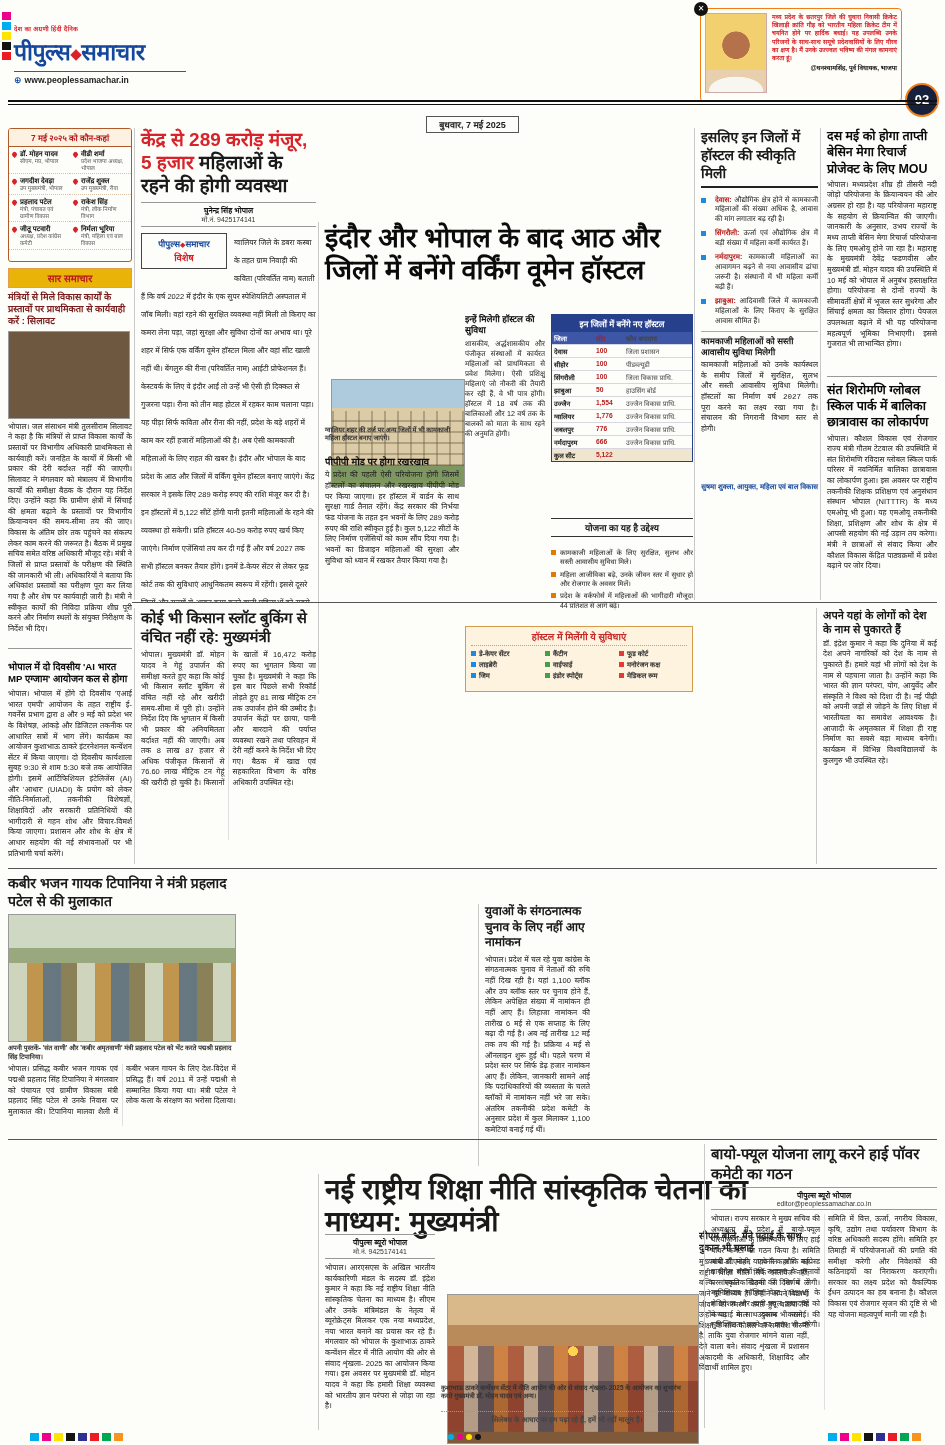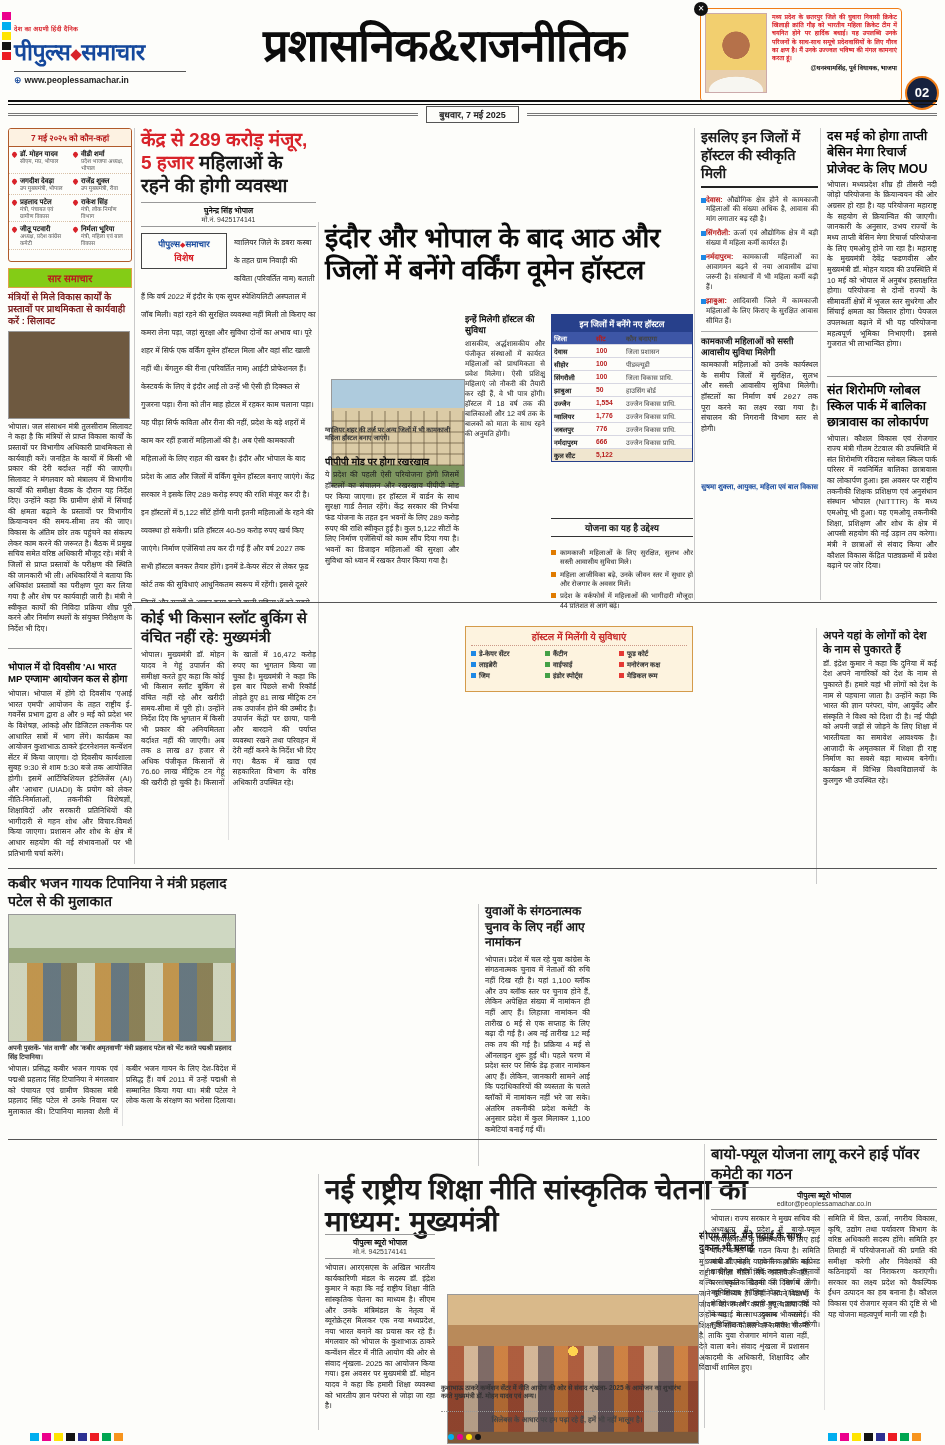--- a/index.html
+++ b/index.html
@@ -35,21 +35,21 @@
   
   .whowhere { border:1px solid #b05a2a; border-radius:3px; overflow:hidden; }
   .ww-title { font-size:8.4px; font-weight:bold; color:#b71c1c; text-align:center; padding:3px 1px; border-bottom:1px solid #b05a2a; background:#fdf2e2; }
   .ww-grid { display:grid; grid-template-columns:1fr 1fr; }
   .ww-item { padding:3px 2px 2px 3px; border-bottom:1px dotted #cfa; border-bottom-color:#d9c2a8; display:flex; gap:3px; }
   .pin { width:5px; height:5px; background:#d8232a; border-radius:50% 50% 50% 0; transform:rotate(-45deg); flex:none; margin-top:2px; }
   .ww-name { font-size:6.9px; font-weight:bold; color:#111; line-height:1.15; }
   .ww-loc { font-size:5.6px; color:#555; line-height:1.2; }
 
   
-  .saar-head { background:#84cc16; border:1px solid #e0a04a; color:#b71c1c; font-weight:bold; font-size:10px; text-align:center; padding:2px 0; }
+  .saar-head { background:#eab308; border:1px solid #e0a04a; color:#b71c1c; font-weight:bold; font-size:10px; text-align:center; padding:2px 0; }
   .saar-hl { font-size:9.4px; font-weight:bold; color:#7a1d1d; line-height:1.3; padding:3px 0; }
   .photo { border:1px solid #999; position:relative; overflow:hidden; }
   .cap { font-size:6.5px; font-weight:bold; color:#333; line-height:1.3; padding-top:2px; }
 
   .subhl { font-size:9.6px; font-weight:bold; color:#0c0c0c; line-height:1.3; }
 
   
   .hl-2col { font-size:19px; font-weight:bold; line-height:1.22; }
   .hl-2col .red { color:#d8232a; }
   .byline { text-align:center; border-top:1px solid #999; border-bottom:1px solid #999; padding:2px 0; margin:4px 0; }
@@ -81,21 +81,21 @@
   .fac-box { border:1px solid #d49b4a; background:#fdf3df; padding:3px 5px; }
   .fac-title { font-size:9.5px; font-weight:bold; color:#c62828; text-align:center; border-bottom:1px dotted #c98; padding-bottom:2px; margin-bottom:3px; }
   .fac-grid { display:grid; grid-template-columns:1fr 1fr 1fr; gap:2px 6px; }
   .fac-item { font-size:6.8px; display:flex; gap:3px; align-items:center; font-weight:bold; color:#333; }
   .fac-item .ic { width:5px; height:5px; flex:none; }
   .fac-item:nth-child(3n+1) .ic { background:#1e88e5; }
   .fac-item:nth-child(3n+2) .ic { background:#43a047; }
   .fac-item:nth-child(3n)   .ic { background:#e53935; }
 
   .appr-title { font-size:14px; font-weight:bold; line-height:1.3; border-bottom:2px solid #222; padding-bottom:3px; margin-bottom:8px; }
-  .appr-item { font-size:7.1px; line-height:1.4; text-align:justify; margin-bottom:4px; display:flex; gap:0; }
+  .appr-item { font-size:7.1px; line-height:1.4; text-align:justify; margin-bottom:4px; display:flex; gap:9px; }
   .appr-item b { color:#b71c1c; }
   .appr-sub { font-size:8.6px; font-weight:bold; line-height:1.3; margin:4px 0 2px; }
   .attrib { font-size:7px; font-weight:bold; color:#15489c; text-align:right; margin-top:2px; }
 
   .hl-sm { font-size:12.5px; font-weight:bold; line-height:1.3; color:#0b0b0b; }
   .hl-kisan { font-size:15px; font-weight:bold; line-height:1.28; }
   .hl-nep { font-size:28px; font-weight:bold; line-height:1.15; }
   .nep-sub { font-size:10.5px; font-weight:bold; color:#d8232a; line-height:1.3; margin-top:3px; }
   .colhead { font-size:9.6px; font-weight:bold; line-height:1.3; margin-bottom:2px; }
   .quoteline { font-size:7.2px; font-weight:bold; color:#444; text-align:center; border-top:1px dotted #999; margin-top:3px; padding-top:2px; }
@@ -155,36 +155,35 @@
       <span class="regsq c-bk"></span>
       <span class="regsq c-rd"></span>
   </div>
 
   <div class="abs" style="left:14px; top:24px; width:172px;">
     <div class="tagline">देश का अग्रणी हिंदी दैनिक</div>
     <div class="logo"><span>पीपुल्स</span><span class="diamond">◆</span><span>समाचार</span></div>
     <div class="site-row"><span class="globe">⊕</span><span>www.peoplessamachar.in</span></div>
   </div>
 
-  <h1 class="abs page-title" style="left:192px; top:22px; width:505px;">प्रशासनिक&amp;राजनीतिक</h1>
 
   <div class="abs promo-box rel" style="left:700px; top:8px; width:202px; height:94px;">
     <span class="x-badge">✕</span>
     <div class="promo-photo ph-promo"></div>
     <div class="promo-text">
       <p>मध्य प्रदेश के छतरपुर जिले की घुवारा निवासी क्रिकेट खिलाड़ी क्रांति गौड़ को भारतीय महिला क्रिकेट टीम में चयनित होने पर हार्दिक बधाई। यह उपलब्धि उनके परिजनों के साथ-साथ समूचे प्रदेशवासियों के लिए गौरव का क्षण है। मैं उनके उज्ज्वल भविष्य की मंगल कामनाएं करता हूं।</p>
       <div class="promo-credit">@घनश्यामसिंह, पूर्व विधायक, भाजपा</div>
     </div>
   </div>
 
-  <div class="abs page-badge" style="left:905px; top:76px;">02</div>
+  <div class="abs page-badge" style="left:905px; top:83px;">02</div>
 
   <div class="abs mast-rule" style="left:8px; top:100px; width:929px;"></div>
 
-  <div class="abs date-bar" style="left:8px; top:106px; width:929px;">
+  <div class="abs date-bar" style="left:8px; top:106px; width:929px;flex-direction:column;">
     <span class="ln"></span>
     <span class="date-pill">बुधवार, 7 मई 2025</span>
     <span class="ln"></span>
   </div>
 
   <div class="abs whowhere" style="left:8px; top:128px; width:124px; height:134px;">
     <div class="ww-title">7 मई २०२५ को कौन-कहां</div>
     <div class="ww-grid">
       <div class="ww-item">
           <span class="pin"></span>
@@ -448,21 +447,21 @@
     </div>
     <div class="abs photo ph-ceremony" style="left:122px; top:56px; width:252px; height:150px;"></div>
     <div class="abs cap" style="left:122px; top:208px; width:252px;">कुशाभाऊ ठाकरे कन्वेंशन सेंटर में नीति आयोग की ओर से संवाद शृंखला- 2025 के आयोजन का शुभारंभ करते मुख्यमंत्री डॉ. मोहन यादव एवं अन्य।</div>
     <div class="abs quoteline" style="left:122px; top:234px; width:252px;">सिलेबस के आधार पर हम पढ़ा रहे हैं, हमें भी नहीं मालूम है।</div>
     <div class="abs" style="left:380px; top:56px; width:110px; height:198px; overflow:hidden;">
       <div class="colhead">सीएम बोले- मैंने पढ़ाई के साथ दुकान भी चलाई</div>
       <div class="body-txt">मुख्यमंत्री डॉ. मोहन यादव ने कहा कि नई राष्ट्रीय शिक्षा नीति सिर्फ दस्तावेज नहीं, बल्कि सांस्कृतिक चेतना की दिशा में ले जाने का माध्यम है। उन्होंने अपने विद्यार्थी जीवन का स्मरण करते हुए बताया कि उन्होंने पढ़ाई के साथ दुकान भी चलाई। शिक्षा के साथ कौशल का समावेश जरूरी है, ताकि युवा रोजगार मांगने वाला नहीं, देने वाला बने। संवाद शृंखला में प्रशासन अकादमी के अधिकारी, शिक्षाविद और विद्यार्थी शामिल हुए।</div>
     </div>
   </div>
 
-  <div class="abs bl" style="left:816px; top:608px; width:121px; height:256px;margin-top:20px;">
+  <div class="abs bl" style="left:816px; top:608px; width:121px; height:256px;">
     <div class="colhead" style="font-size:11px;">अपने यहां के लोगों को देश के नाम से पुकारते हैं</div>
     <div class="body-txt" style="height:210px; margin-top:2px;">डॉ. इंद्रेश कुमार ने कहा कि दुनिया में कई देश अपने नागरिकों को देश के नाम से पुकारते हैं। हमारे यहां भी लोगों को देश के नाम से पहचाना जाता है। उन्होंने कहा कि भारत की ज्ञान परंपरा, योग, आयुर्वेद और संस्कृति ने विश्व को दिशा दी है। नई पीढ़ी को अपनी जड़ों से जोड़ने के लिए शिक्षा में भारतीयता का समावेश आवश्यक है। आजादी के अमृतकाल में शिक्षा ही राष्ट्र निर्माण का सबसे बड़ा माध्यम बनेगी। कार्यक्रम में विभिन्न विश्वविद्यालयों के कुलगुरु भी उपस्थित रहे।</div>
   </div>
 
   <div class="hsep" style="left:8px; top:868px; width:929px;"></div>
 
   <div class="abs" style="left:8px; top:874px; width:228px; height:262px;">
     <div class="hl-kabir">कबीर भजन गायक टिपानिया ने मंत्री प्रहलाद पटेल से की मुलाकात</div>
     <div class="photo ph-group" style="width:228px; height:128px; margin-top:4px;"></div>
     <div class="cap">अपनी पुस्तकें- 'संत वाणी' और 'कबीर अमृतवाणी' मंत्री प्रहलाद पटेल को भेंट करते पद्मश्री प्रहलाद सिंह टिपानिया।</div>

